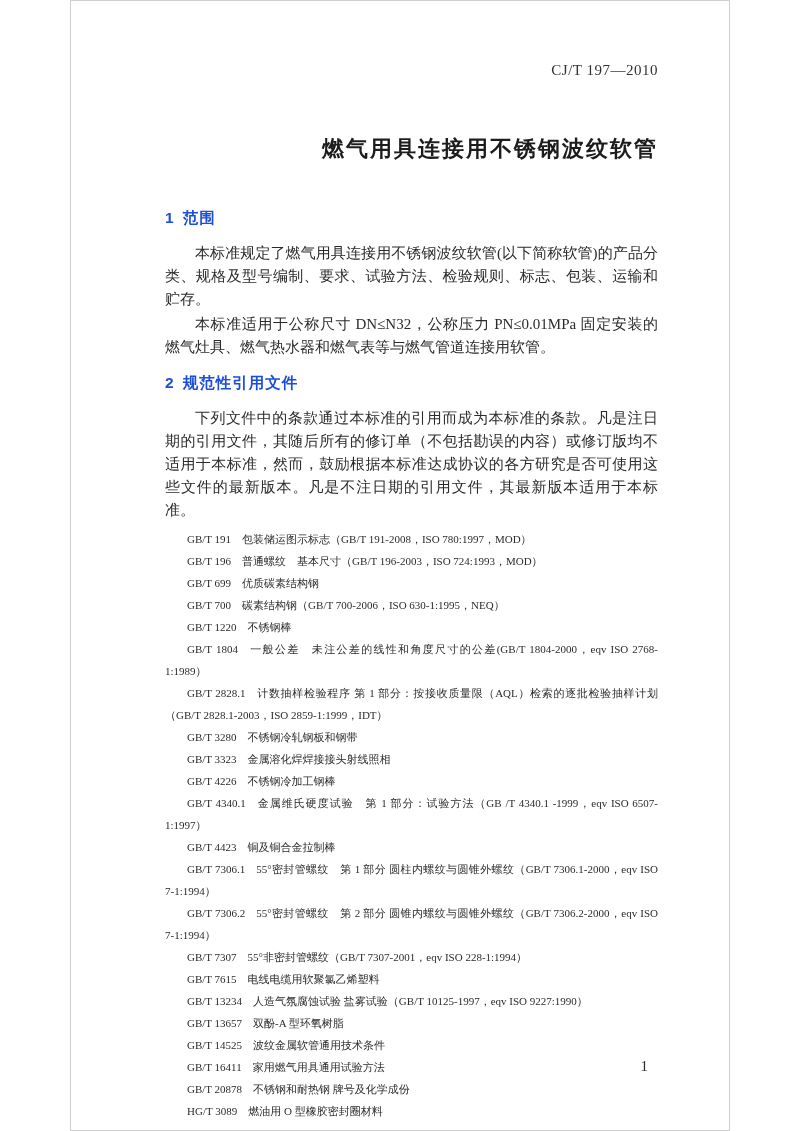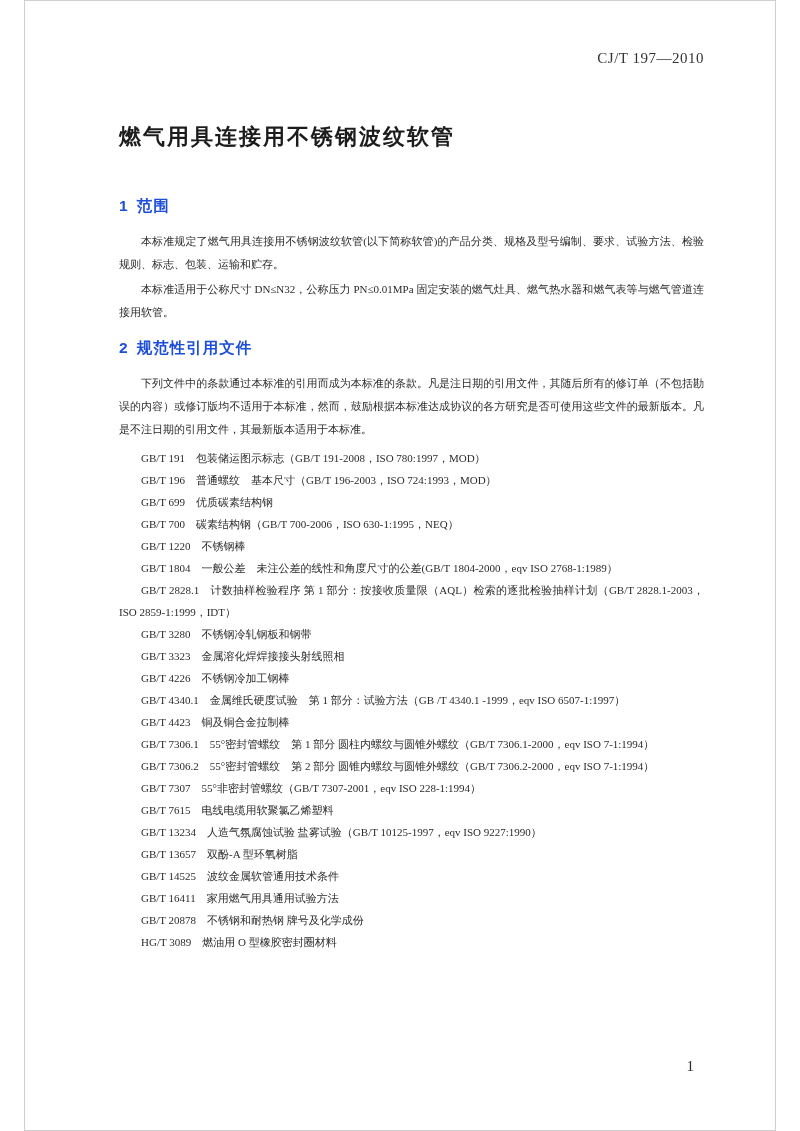--- a/index.html
+++ b/index.html
@@ -1,57 +1,57 @@
 <!DOCTYPE html>
 <html><head>
 <meta charset="utf-8">
 <style>
   html, body { margin: 0; padding: 0; background: #ffffff; }
   .page {
     position: relative;
-    width: 752px;
+    width: 660px;
     height: 1131px;
     margin: 0 auto;
     background: #ffffff;
     box-sizing: border-box;
-    padding: 0 72px 0 95px;
+    padding: 12px 72px 0 95px;
     box-shadow: inset 0 0 0 1px #cfcfcf;
     overflow: hidden;
     color: #2b2b2b;
     font-family: "Liberation Serif", "DejaVu Serif", serif;
   }
   .header-code {
     padding-top: 50px;
     text-align: right;
     font-size: 15px;
     color: #333333;
     letter-spacing: 0.5px;
   }
   .doc-title {
     margin: 55px 0 0 0;
-    text-align: left;
+    text-align: right;
     font-family: "Liberation Sans", "DejaVu Sans", sans-serif;
     font-size: 22px;
     font-weight: bold;
     color: #1c1c1c;
     letter-spacing: 2px;
   }
   .sec-heading {
     margin: 44px 0 0 0;
     font-family: "Liberation Sans", "DejaVu Sans", sans-serif;
     font-size: 15.5px;
     font-weight: bold;
     color: #1d4ed8;
     letter-spacing: 1px;
   }
   .sec-heading.second { margin-top: 14px; }
   .sec-num { margin-right: 8px; font-weight: bold; }
   .para {
     margin: 13px 0 0 0;
-    font-size: 11px;
+    font-size: 15px;
     line-height: 23px;
     text-indent: 2em;
     text-align: justify;
     color: #2b2b2b;
   }
   .para.follow { margin-top: 2px; }
   .refs { margin-top: 6px; }
   .ref {
     margin: 0;
     font-size: 11px;

